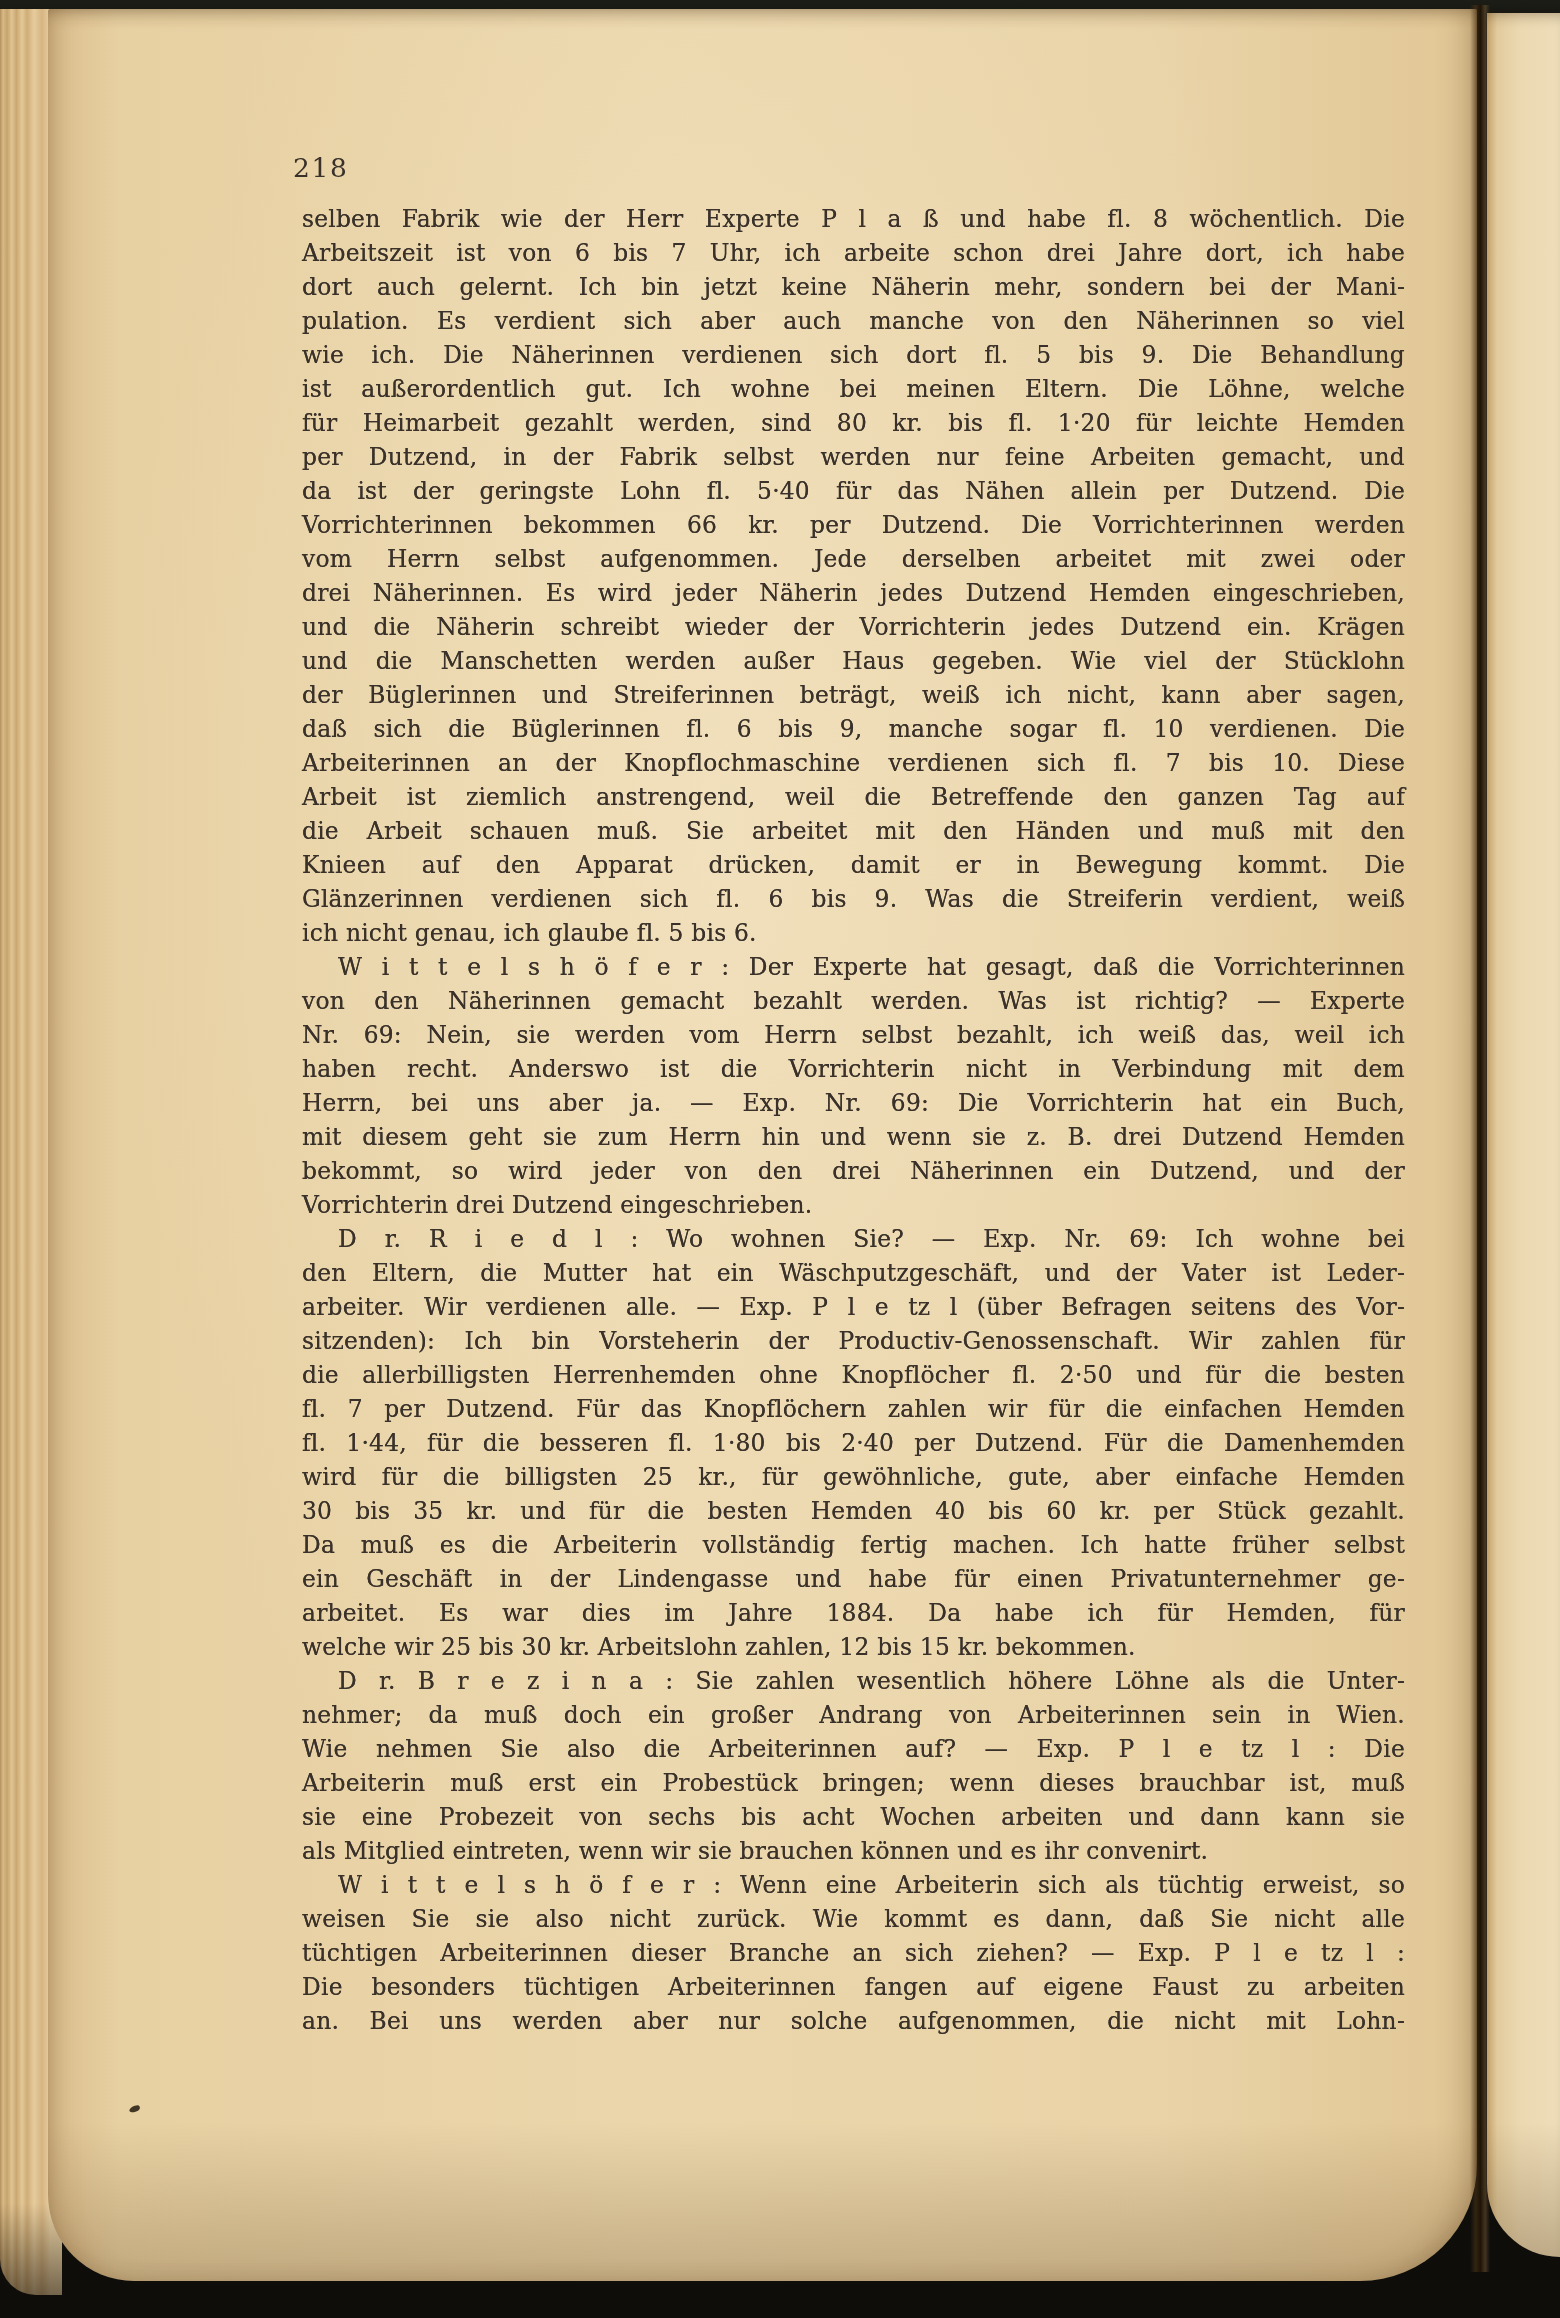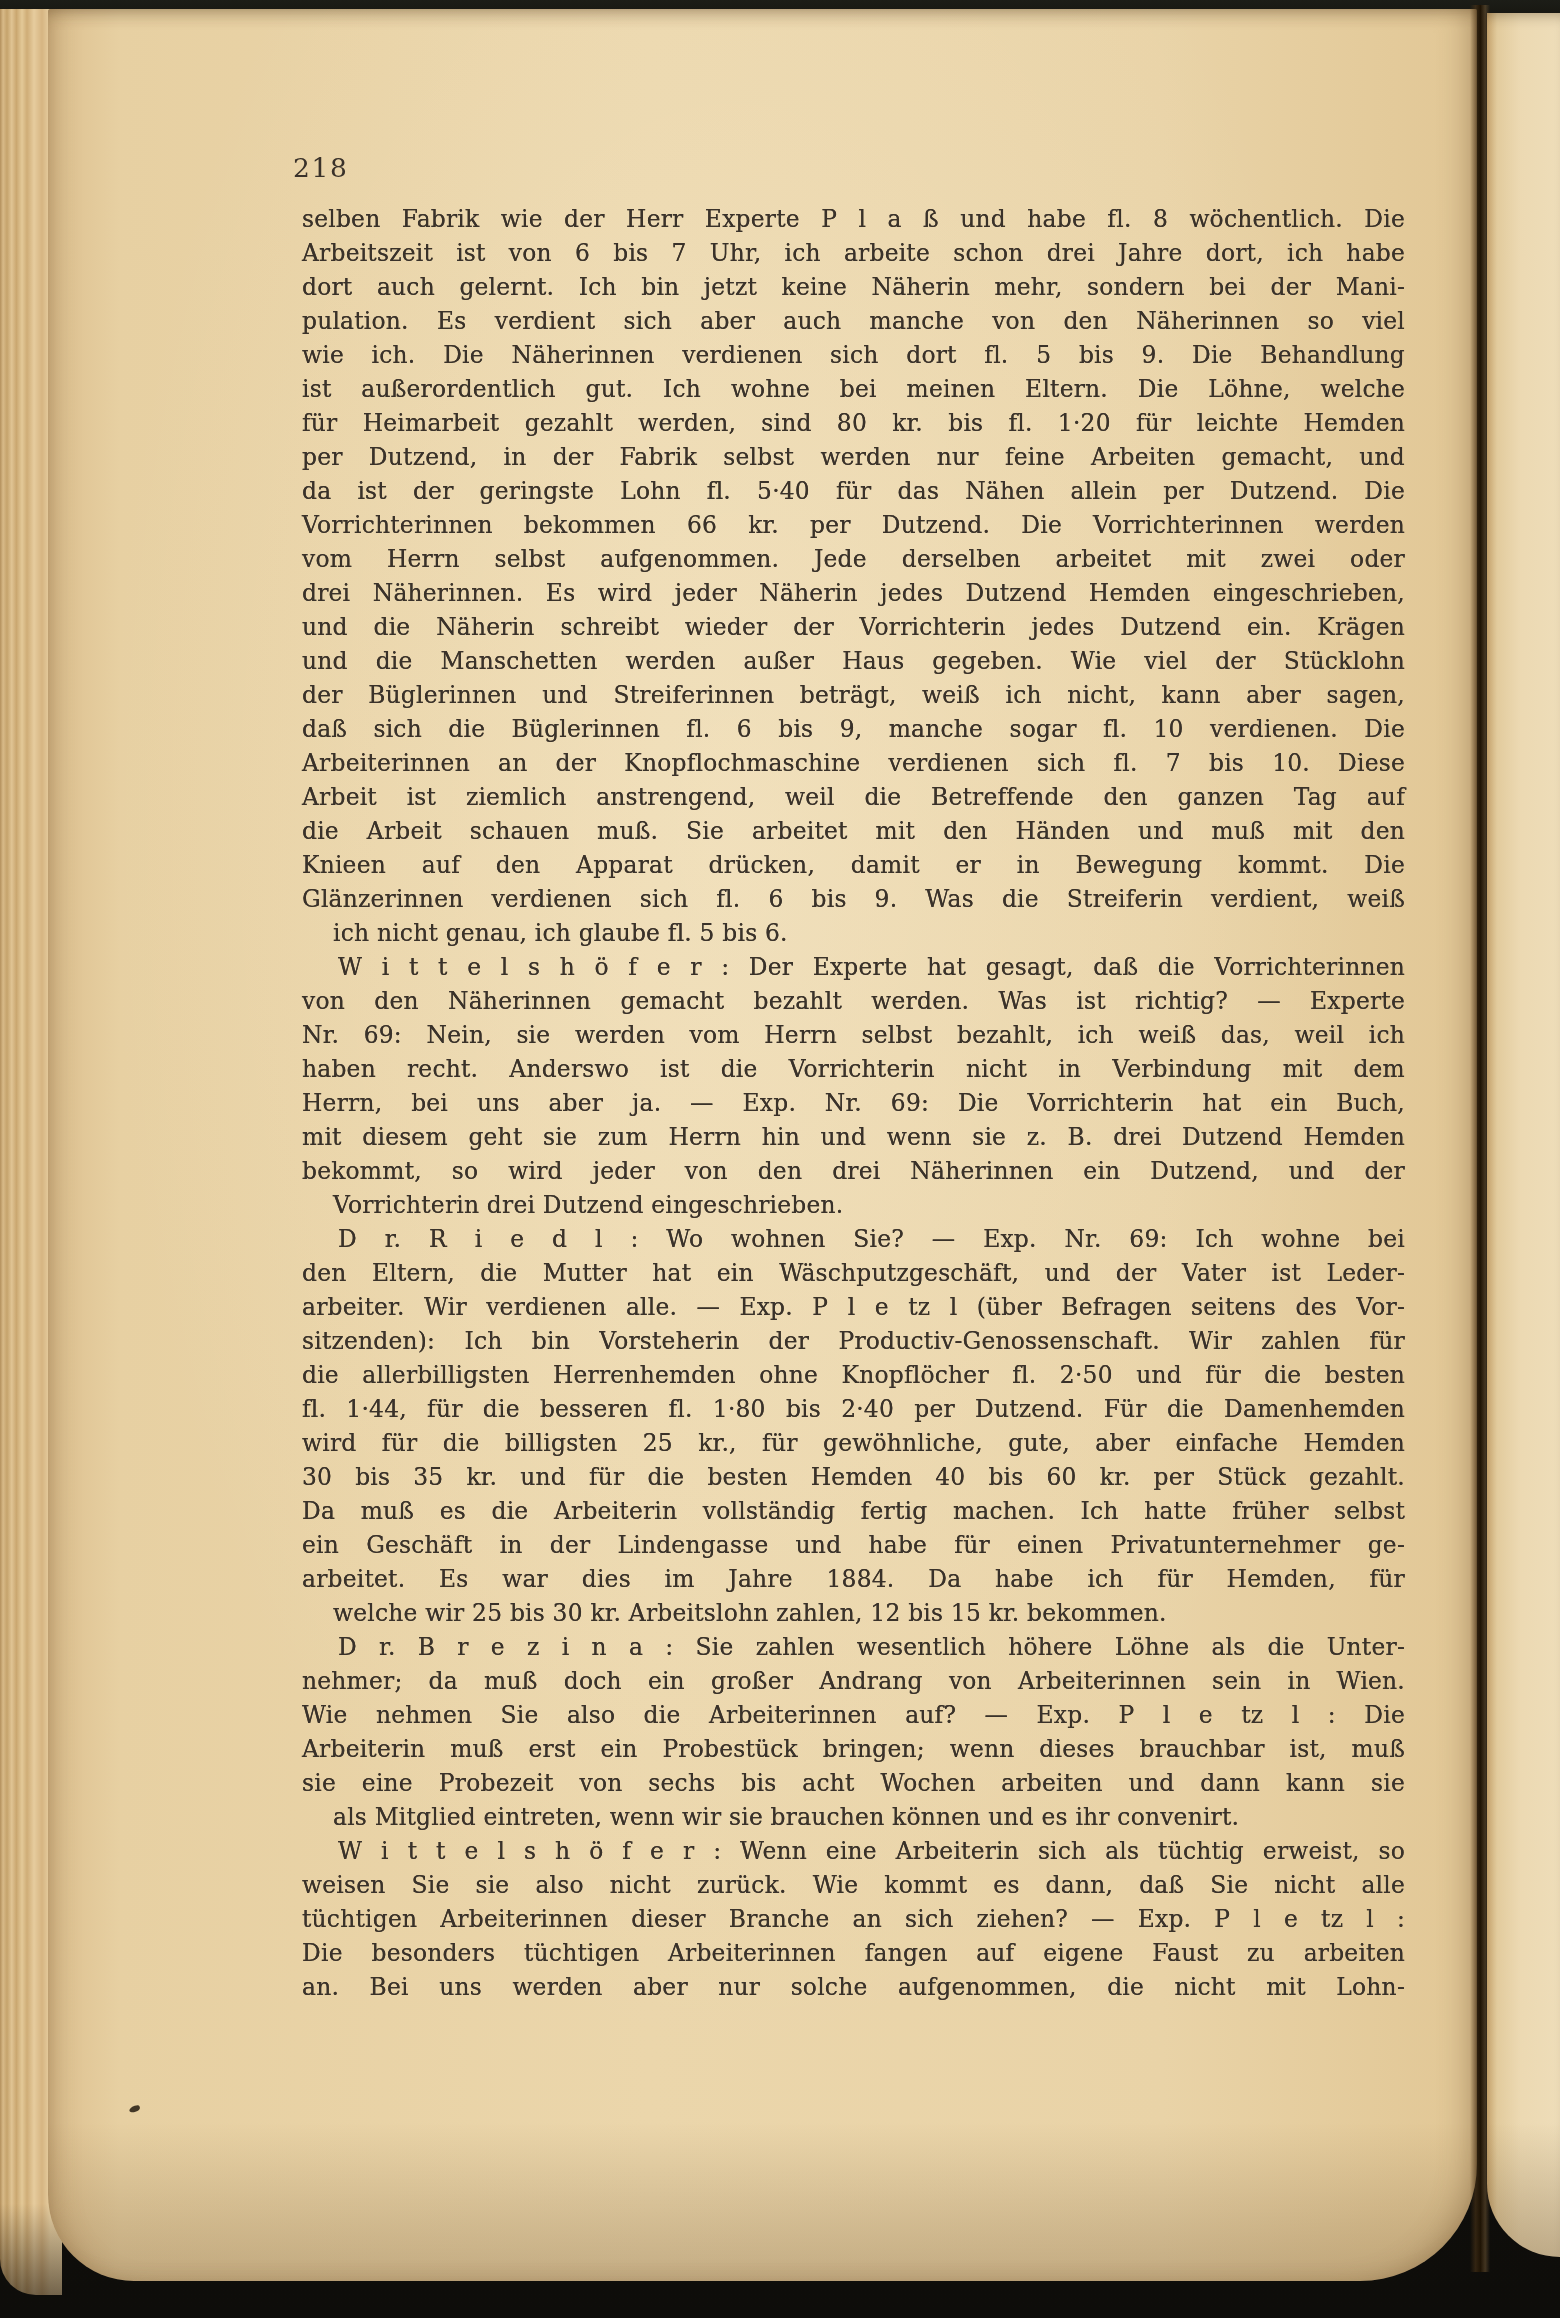--- a/index.html
+++ b/index.html
@@ -56,21 +56,21 @@
   }
   .line{
     height:34px;line-height:34px;
     white-space:nowrap;
     overflow:visible;
     text-align:justify;
     text-align-last:justify;
     text-shadow:0 0 0.4px rgba(58,50,42,.9);
     letter-spacing:0.2px;
   }
-  .line.end{text-align:right;text-align-last:left;margin-left:31px;}
+  .line.end{text-align:right;text-align-last:left;}
   .line.indent{padding-left:36px;}
   
   .ink-spot{
     position:absolute;left:81px;top:2097px;width:11px;height:5.5px;
     background:#241c12;border-radius:60% 40% 50% 50%;
     transform:rotate(-18deg);
     opacity:.85;
   }
   
   .gutter{
@@ -126,20 +126,21 @@
         <div class="line">haben recht. Anderswo ist die Vorrichterin nicht in Verbindung mit dem</div>
         <div class="line">Herrn, bei uns aber ja. — Exp. Nr. 69: Die Vorrichterin hat ein Buch,</div>
         <div class="line">mit diesem geht sie zum Herrn hin und wenn sie z. B. drei Dutzend Hemden</div>
         <div class="line">bekommt, so wird jeder von den drei Näherinnen ein Dutzend, und der</div>
         <div class="line end">Vorrichterin drei Dutzend eingeschrieben.</div>
         <div class="line indent">D r.  R i e d l :  Wo wohnen Sie? — Exp. Nr. 69: Ich wohne bei</div>
         <div class="line">den Eltern, die Mutter hat ein Wäschputzgeschäft, und der Vater ist Leder-</div>
         <div class="line">arbeiter. Wir verdienen alle. — Exp. P l e tz l (über Befragen seitens des Vor-</div>
         <div class="line">sitzenden): Ich bin Vorsteherin der Productiv-Genossenschaft. Wir zahlen für</div>
         <div class="line">die allerbilligsten Herrenhemden ohne Knopflöcher fl. 2·50 und für die besten</div>
+        <div class="line">fl. 7 per Dutzend. Für das Knopflöchern zahlen wir für die einfachen Hemden</div>
         <div class="line">fl. 1·44, für die besseren fl. 1·80 bis 2·40 per Dutzend. Für die Damenhemden</div>
         <div class="line">wird für die billigsten 25 kr., für gewöhnliche, gute, aber einfache Hemden</div>
         <div class="line">30 bis 35 kr. und für die besten Hemden 40 bis 60 kr. per Stück gezahlt.</div>
         <div class="line">Da muß es die Arbeiterin vollständig fertig machen. Ich hatte früher selbst</div>
         <div class="line">ein Geschäft in der Lindengasse und habe für einen Privatunternehmer ge-</div>
         <div class="line">arbeitet. Es war dies im Jahre 1884. Da habe ich für Hemden, für</div>
         <div class="line end">welche wir 25 bis 30 kr. Arbeitslohn zahlen, 12 bis 15 kr. bekommen.</div>
         <div class="line indent">D r.  B r e z i n a :  Sie zahlen wesentlich höhere Löhne als die Unter-</div>
         <div class="line">nehmer; da muß doch ein großer Andrang von Arbeiterinnen sein in Wien.</div>
         <div class="line">Wie nehmen Sie also die Arbeiterinnen auf? — Exp. P l e tz l :  Die</div>

